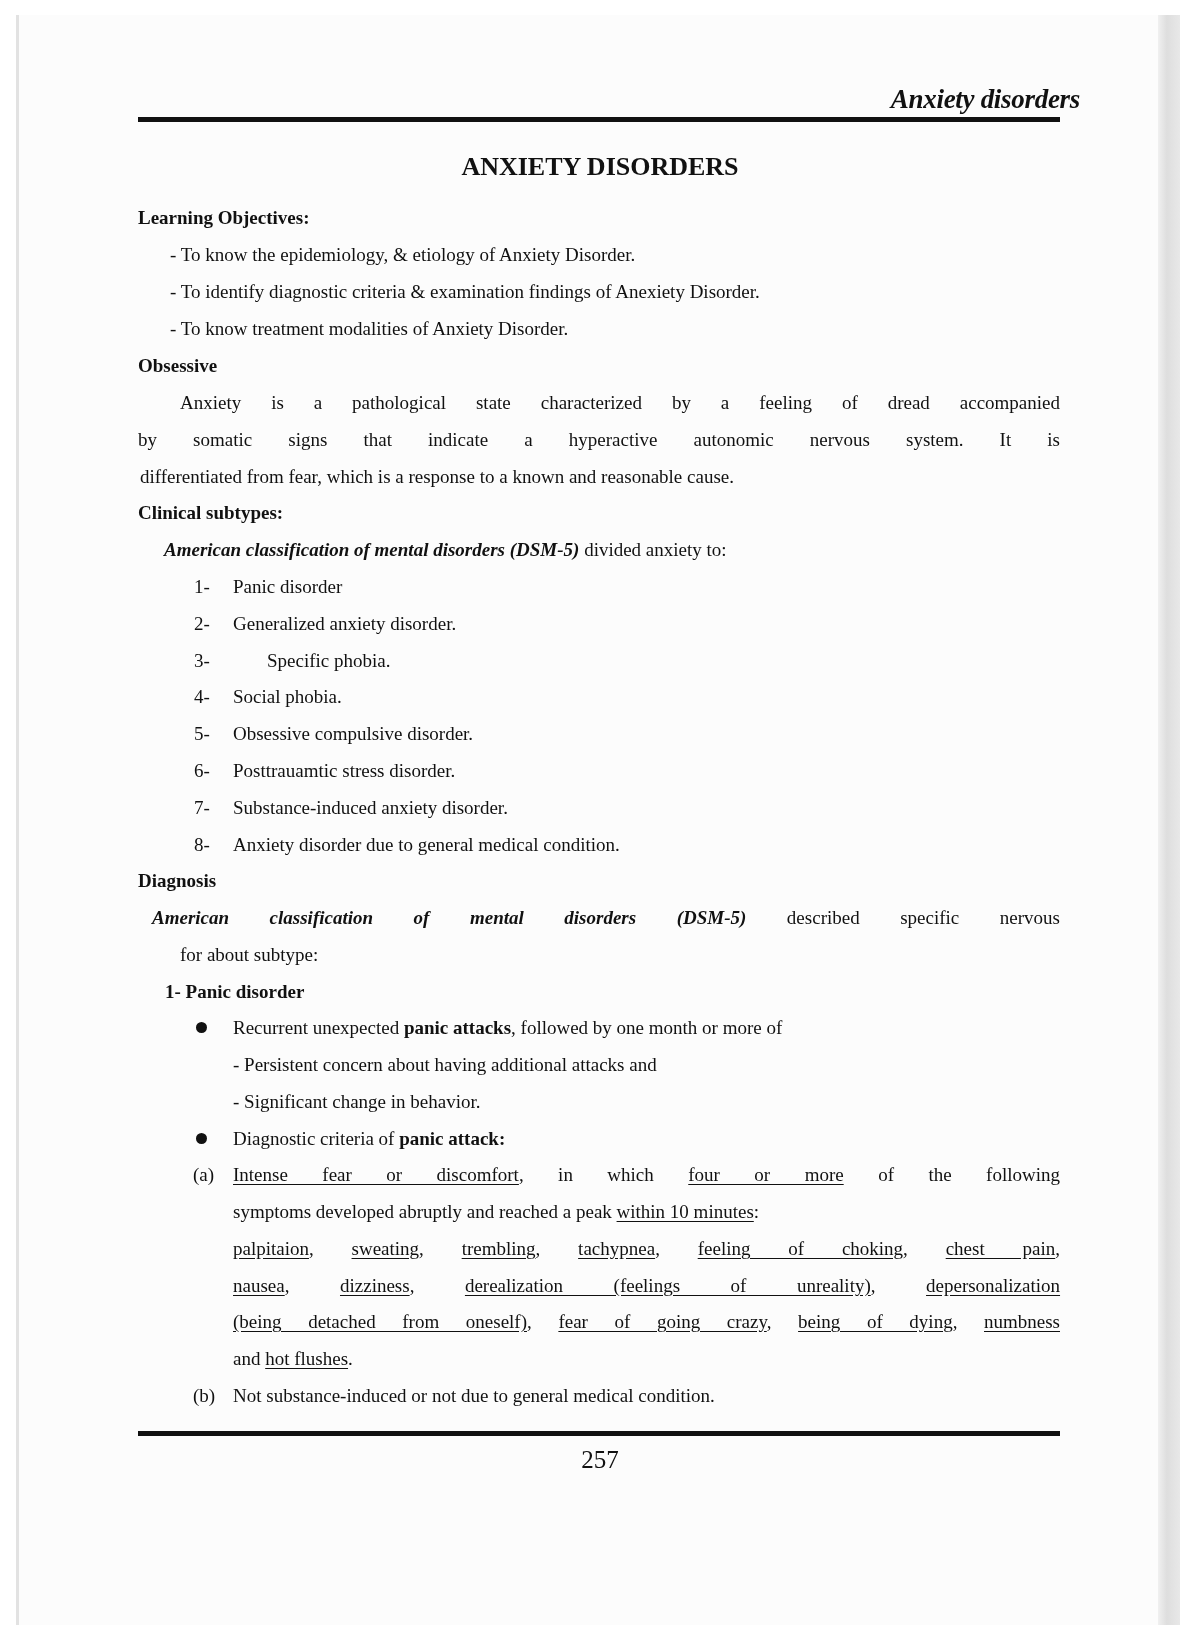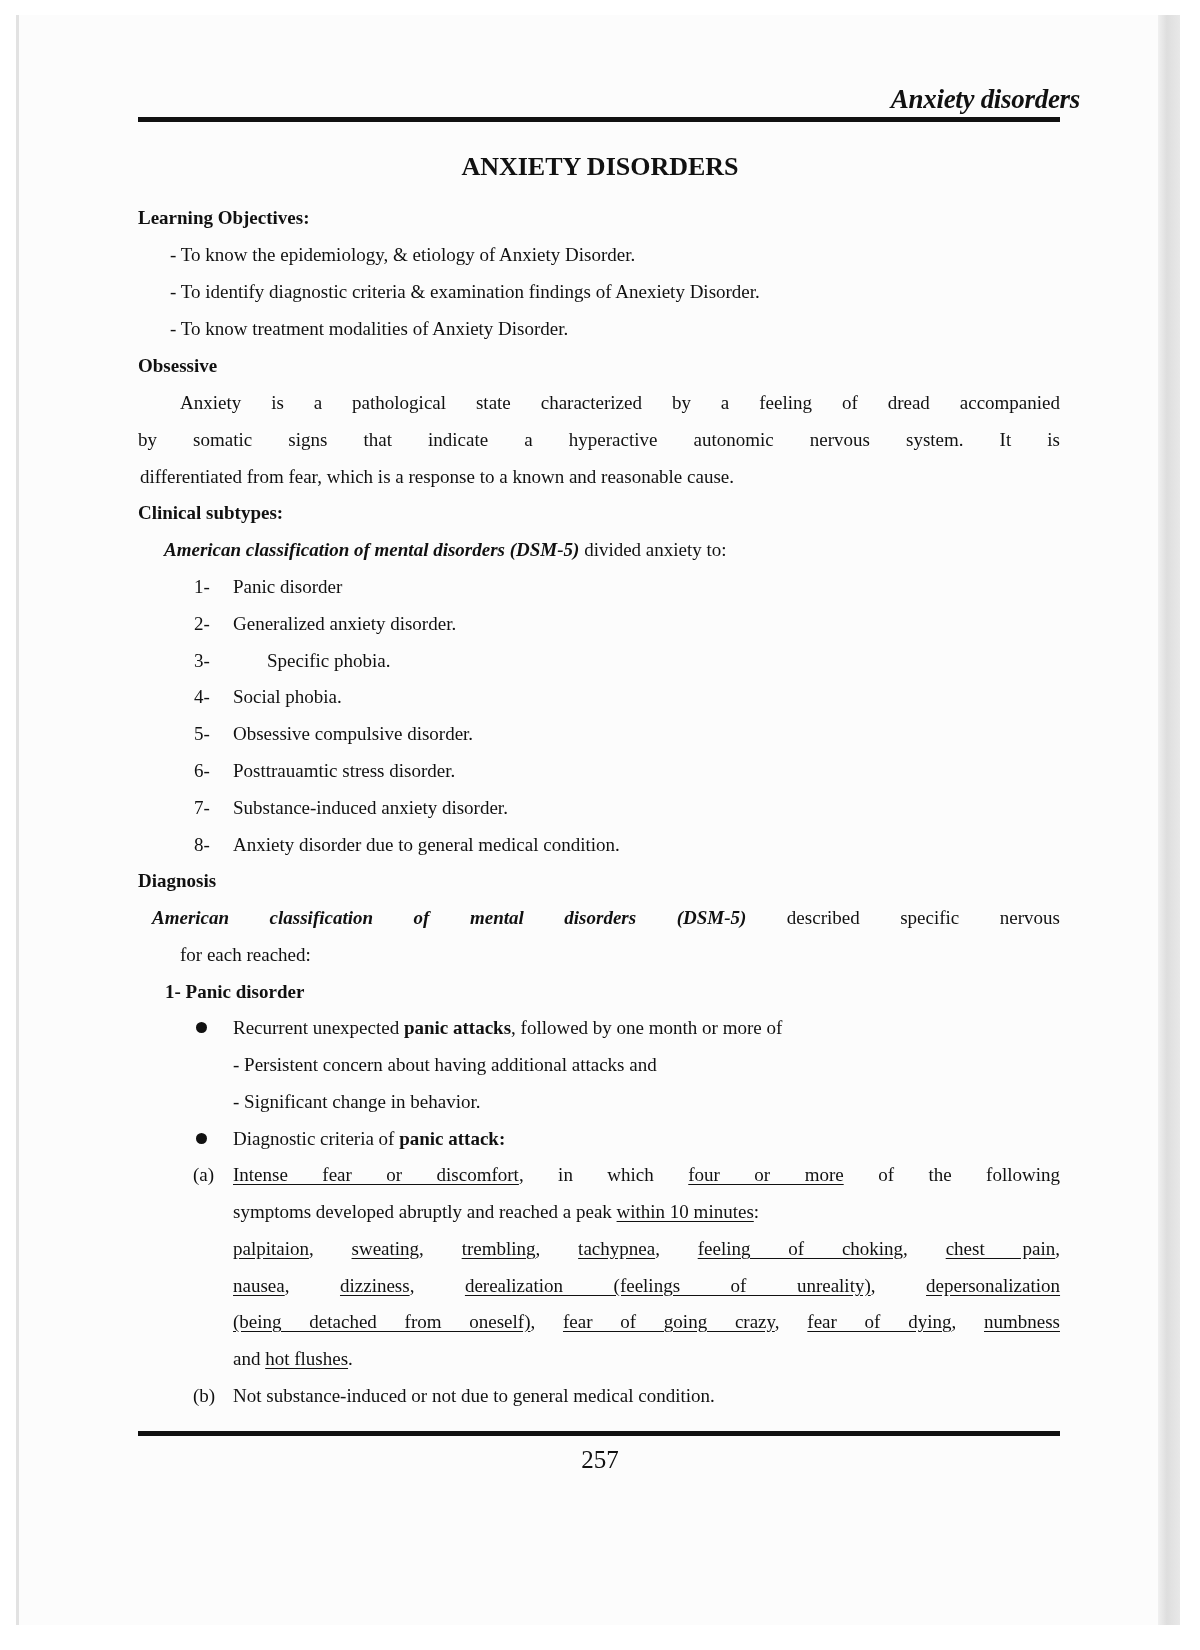--- a/index.html
+++ b/index.html
@@ -62,38 +62,38 @@
     <div class="abs line" style="left: 194px; top: 756px;">6-</div>
     <div class="abs line" style="left: 233px; top: 756px;">Posttrauamtic stress disorder.</div>
     <div class="abs line" style="left: 194px; top: 792.8px;">7-</div>
     <div class="abs line" style="left: 233px; top: 792.8px; text-align: center;">Substance-induced anxiety disorder.</div>
     <div class="abs line" style="left: 194px; top: 829.6px;">8-</div>
     <div class="abs line" style="left: 233px; top: 829.6px;">Anxiety disorder due to general medical condition.</div>
   </div>
 
 <div class="abs line h" style="left:138px;top:866px">Diagnosis</div>
 <div class="abs line just" style="left:152px;width:908px;top:903px"><span class="bi">American classification of mental disorders (DSM-5)</span><span> described specific nervous</span></div>
-<div class="abs line" style="left:180px;top:940px">for each reached:</div>
+<div class="abs line" style="left:180px;top:940px">for about subtype:</div>
 
 <div class="abs line b" style="left:165px;top:977px">1- Panic disorder</div>
 
 <div class="abs line" style="left:196px;top:1013px"><span class="bullet"></span></div>
 <div class="abs line" style="left:233px;top:1013px"><span>Recurrent unexpected </span><span class="b">panic attacks</span><span>, followed by one month or more of</span></div>
 <div class="abs line" style="left:233px;top:1050px">- Persistent concern about having additional attacks and</div>
 <div class="abs line" style="left:233px;top:1087px">- Significant change in behavior.</div>
 
 <div class="abs line" style="left:196px;top:1124px"><span class="bullet"></span></div>
 <div class="abs line" style="left:233px;top:1124px"><span>Diagnostic criteria of </span><span class="b">panic attack:</span></div>
 
 <div class="abs line" style="left:193px;top:1160px">(a)</div>
 <div class="abs line just" style="left:233px;width:827px;top:1160px"><span class="u">Intense fear or discomfort</span><span>, in which </span><span class="u">four or more</span><span> of the following</span></div>
 <div class="abs line" style="left:233px;top:1197px"><span>symptoms developed abruptly and reached a peak </span><span class="u">within 10 minutes</span><span>:</span></div>
 
 <div class="abs line just" style="left:233px;width:827px;top:1234px"><span class="u">palpitaion</span>, <span class="u">sweating</span>, <span class="u">trembling</span>, <span class="u">tachypnea</span>, <span class="u">feeling of choking</span>, <span class="u">chest pain</span>,</div>
 <div class="abs line just" style="left:233px;width:827px;top:1271px"><span class="u">nausea</span>, <span class="u">dizziness</span>, <span class="u">derealization (feelings of unreality)</span>, <span class="u" id="depers1">depersonalization</span></div>
-<div class="abs line just" style="left:233px;width:827px;top:1307px"><span class="u" id="depers2">(being detached from oneself)</span>, <span class="u">fear of going crazy</span>, <span class="u">fear of dying</span>, <span class="u">numbness</span></div>
+<div class="abs line just" style="left:233px;width:827px;top:1307px"><span class="u" id="depers2">(being detached from oneself)</span>, <span class="u">fear of going crazy</span>, <span class="u">being of dying</span>, <span class="u">numbness</span></div>
 <div class="abs line" style="left:233px;top:1344px"><span>and </span><span class="u">hot flushes</span>.</div>
 
 <div class="abs line" style="left:193px;top:1381px">(b)</div>
 <div class="abs line" style="left:233px;top:1381px">Not substance-induced or not due to general medical condition.</div>
 
 <div class="abs rule" style="top:1431px"></div>
 <div class="abs pnum" style="top:1446px">257</div>
 
 </body></html>

